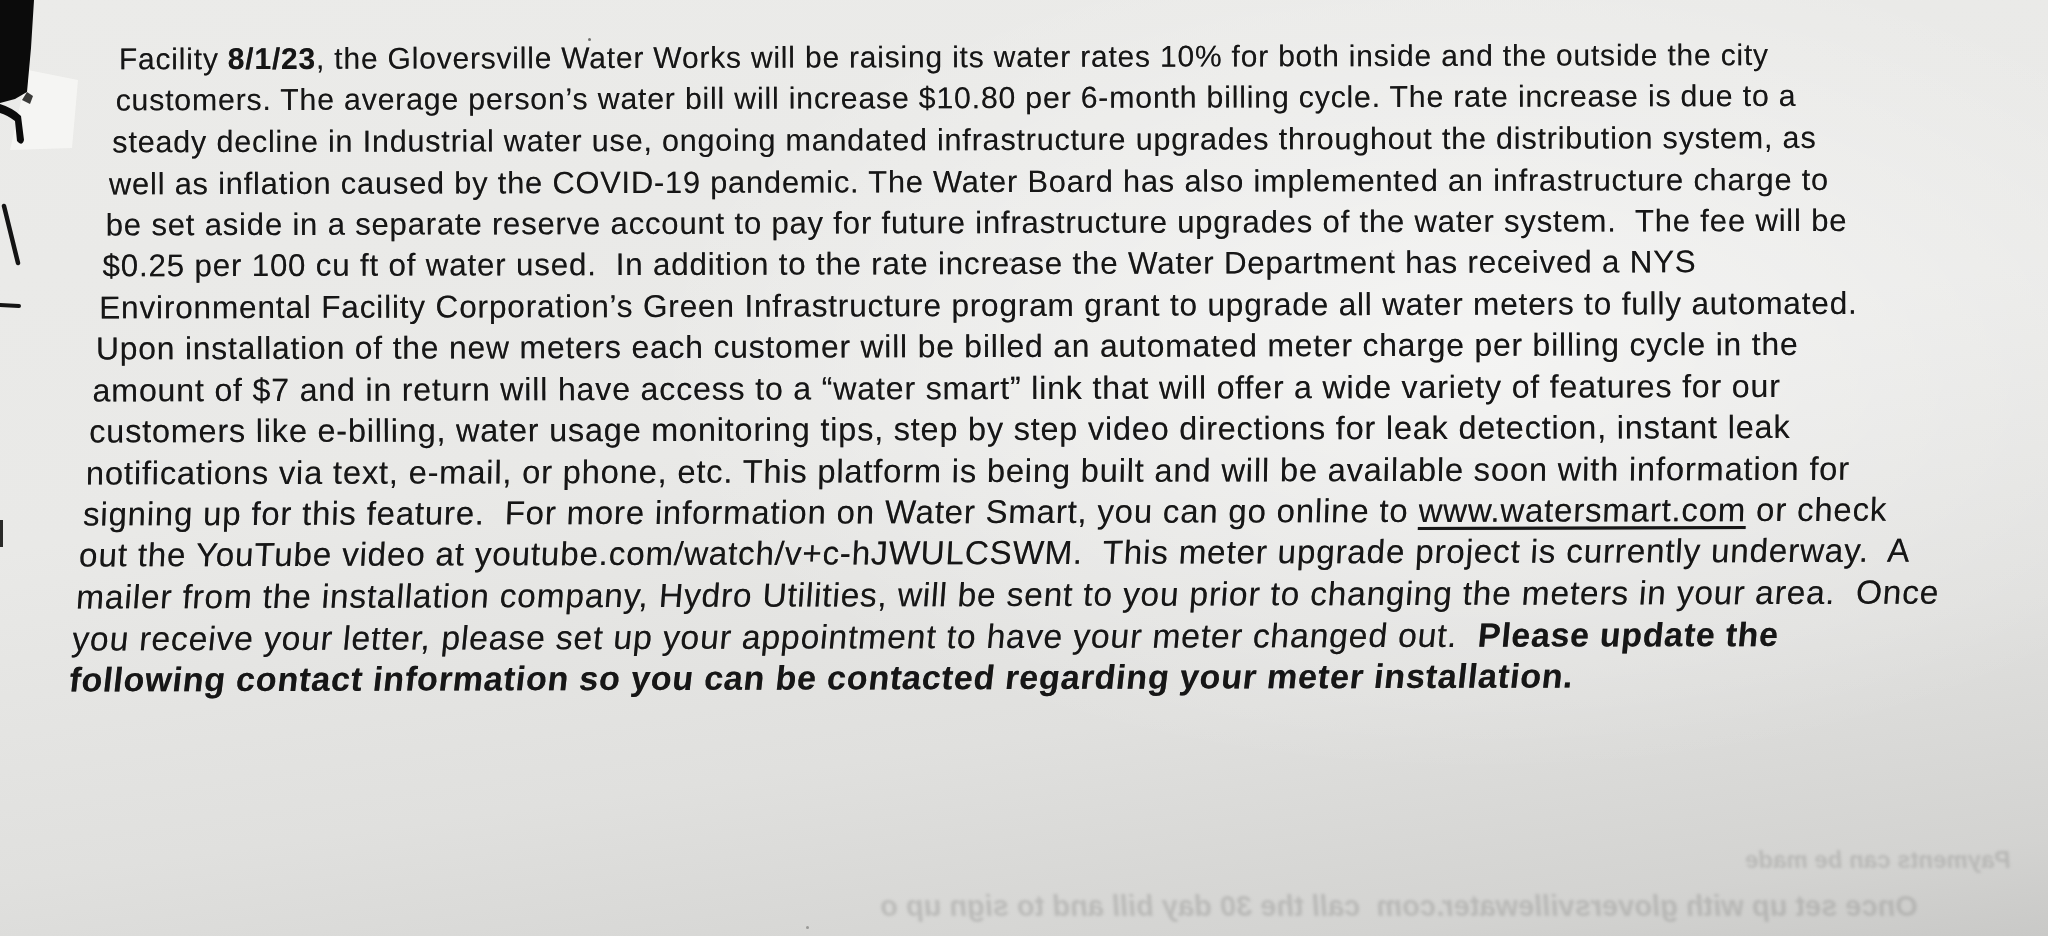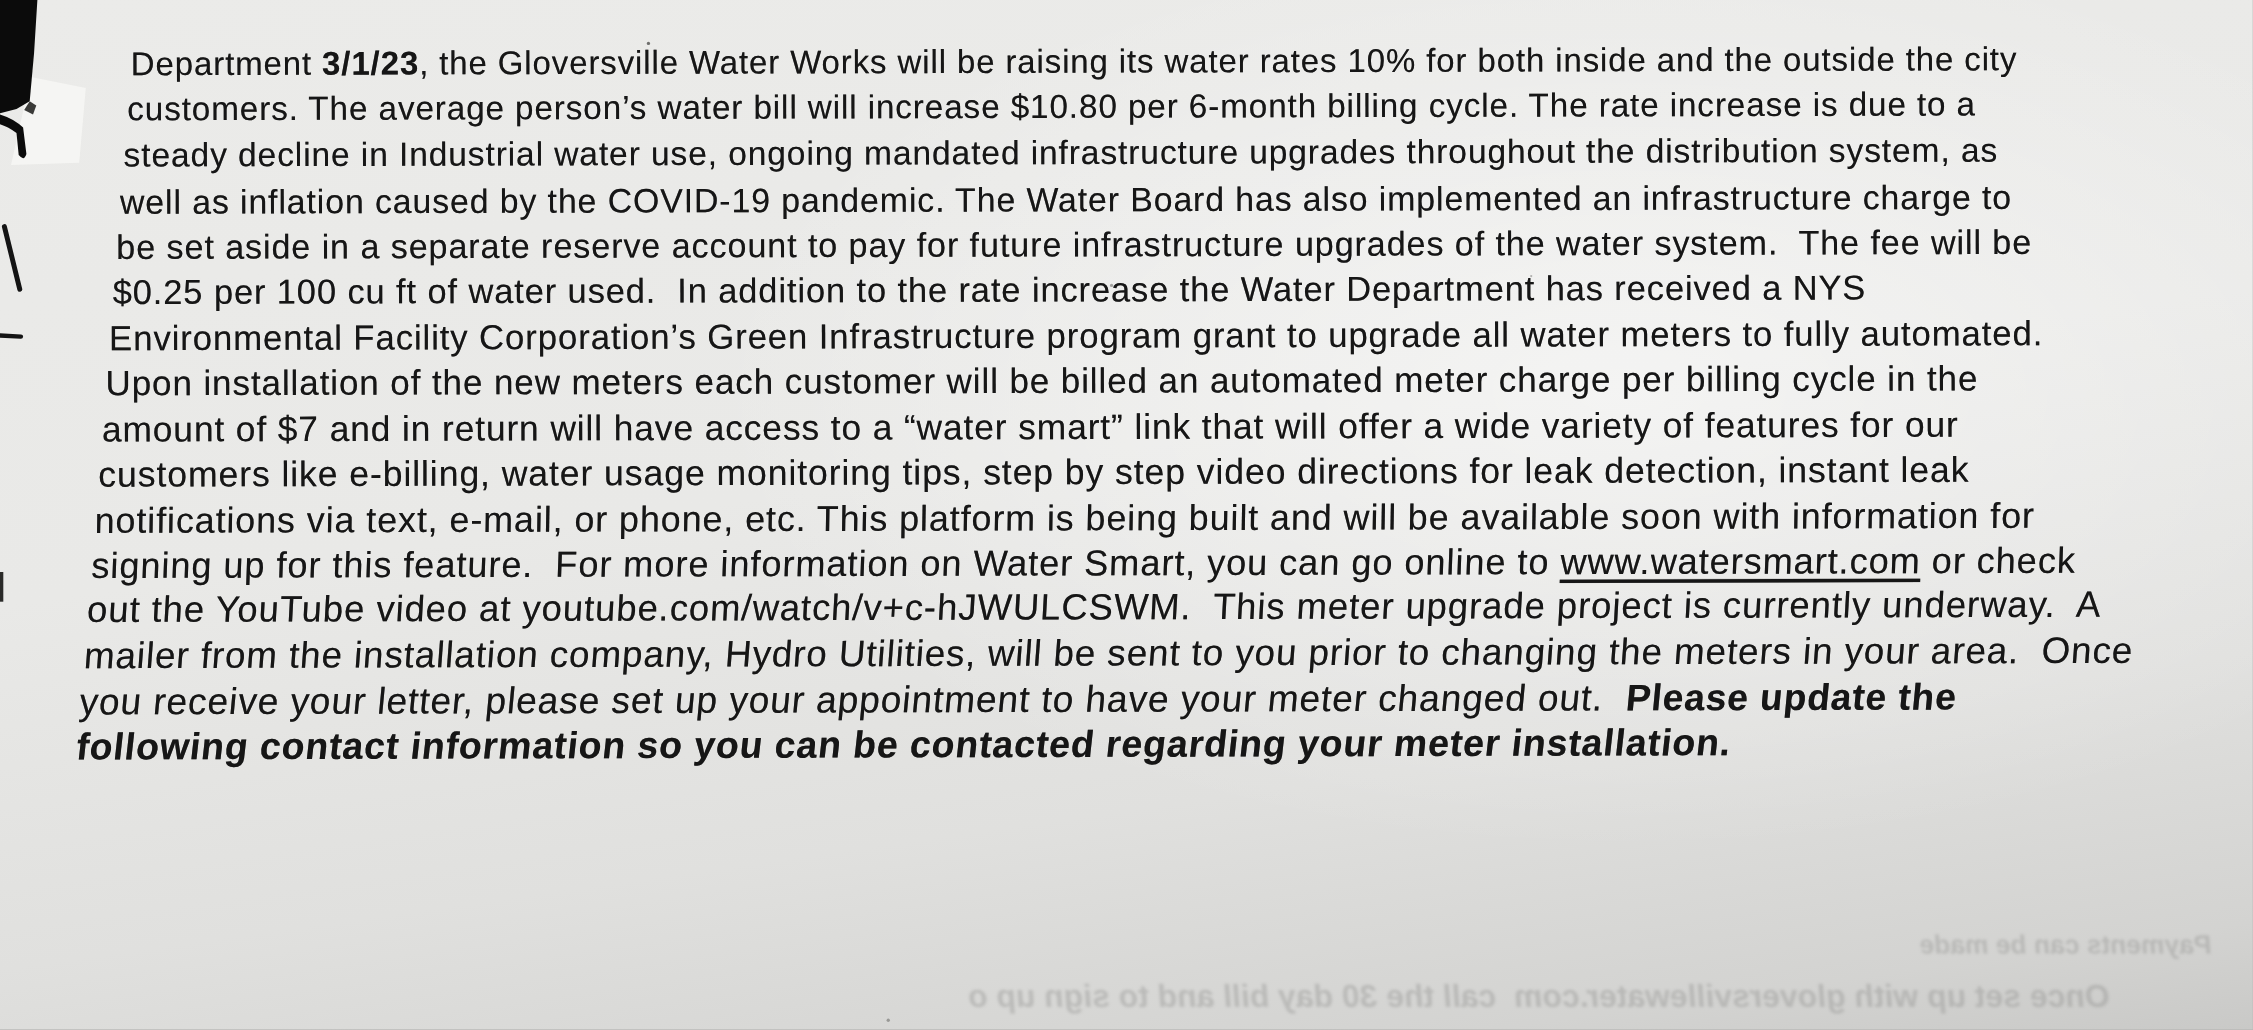--- a/index.html
+++ b/index.html
@@ -58,21 +58,21 @@
     <rect x="0" y="520" width="3" height="27" fill="#2a2a28"></rect>
   </svg>
 
   <div class="speck" style="left:588px;top:38px;width:3px;height:3px;"></div>
   <div class="speck" style="left:1009px;top:258px;width:3px;height:3px;opacity:.6;"></div>
   <div class="speck" style="left:1391px;top:250px;width:2px;height:2px;opacity:.5;"></div>
   <div class="speck" style="left:700px;top:470px;width:2px;height:3px;opacity:.5;"></div>
   <div class="speck" style="left:806px;top:926px;width:3px;height:3px;opacity:.6;"></div>
 
   <div class="doc" id="paragraph">
-      <div class="line" style="top: 40px; left: 120px; font-size: 30px;"><span class="seg-n">Department </span><span class="seg-b">3/1/23</span><span class="seg-n">, the Gloversville Water Works will be raising its water rates 10% for both inside and the outside the city</span></div>
+      <div class="line" style="top: 40px; left: 120px; font-size: 30px;"><span class="seg-n">Facility </span><span class="seg-b">8/1/23</span><span class="seg-n">, the Gloversville Water Works will be raising its water rates 10% for both inside and the outside the city</span></div>
       <div class="line" style="top: 81.2px; left: 116.6px; font-size: 30.27px;"><span class="seg-n">customers. The average person’s water bill will increase $10.80 per 6-month billing cycle. The rate increase is due to a</span></div>
       <div class="line" style="top: 122.4px; left: 113.2px; font-size: 30.54px;"><span class="seg-n">steady decline in Industrial water use, ongoing mandated infrastructure upgrades throughout the distribution system, as</span></div>
       <div class="line" style="top: 163.6px; left: 109.8px; font-size: 30.81px;"><span class="seg-n">well as inflation caused by the COVID-19 pandemic. The Water Board has also implemented an infrastructure charge to</span></div>
       <div class="line" style="top: 204.8px; left: 106.4px; font-size: 31.08px;"><span class="seg-n">be set aside in a separate reserve account to pay for future infrastructure upgrades of the water system.  The fee will be</span></div>
       <div class="line" style="top: 246px; left: 103px; font-size: 31.35px;"><span class="seg-n">$0.25 per 100 cu ft of water used.  In addition to the rate increase the Water Department has received a NYS</span></div>
       <div class="line" style="top: 287.2px; left: 99.6px; font-size: 31.62px;"><span class="seg-n">Environmental Facility Corporation’s Green Infrastructure program grant to upgrade all water meters to fully automated.</span></div>
       <div class="line" style="top: 328.4px; left: 96.2px; font-size: 31.89px;"><span class="seg-n">Upon installation of the new meters each customer will be billed an automated meter charge per billing cycle in the</span></div>
       <div class="line" style="top: 369.6px; left: 92.8px; font-size: 32.16px;"><span class="seg-n">amount of $7 and in return will have access to a “water smart” link that will offer a wide variety of features for our</span></div>
       <div class="line" style="top: 410.8px; left: 89.4px; font-size: 32.43px;"><span class="seg-n">customers like e-billing, water usage monitoring tips, step by step video directions for leak detection, instant leak</span></div>
       <div class="line" style="top: 452px; left: 86px; font-size: 32.7px; transform: skewX(-1.1deg);"><span class="seg-n">notifications via text, e-mail, or phone, etc. This platform is being built and will be available soon with information for</span></div>

